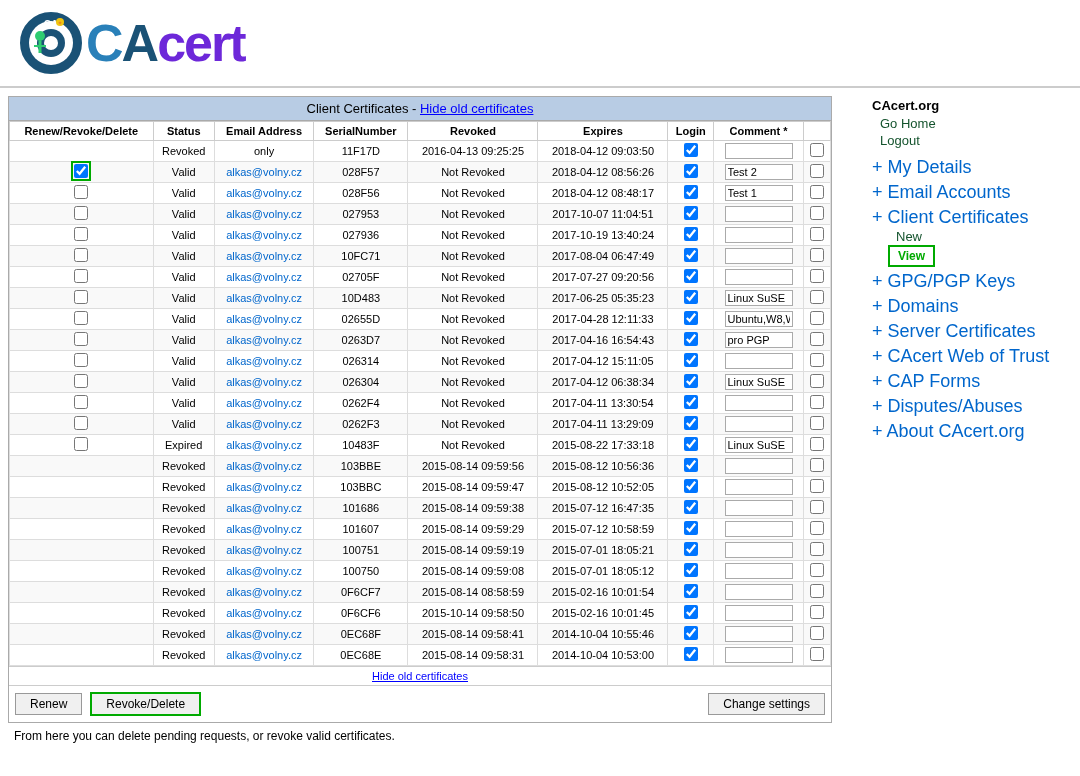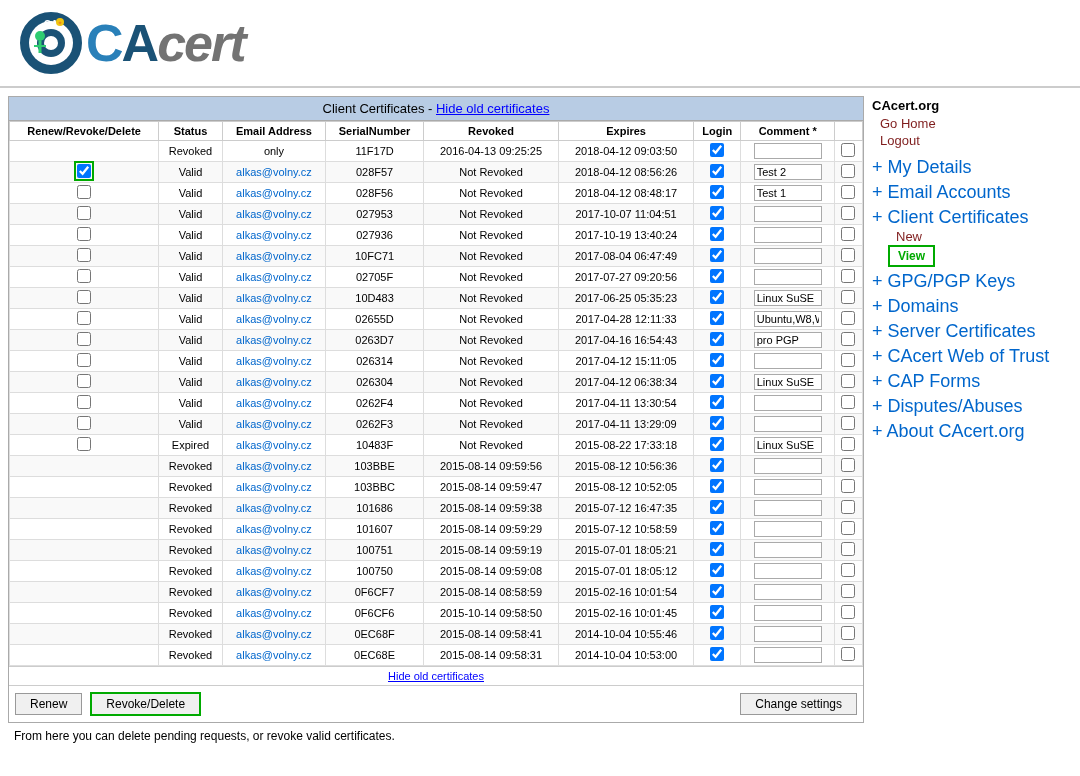--- a/index.html
+++ b/index.html
@@ -5,21 +5,21 @@
     * { box-sizing: border-box; margin: 0; padding: 0; }
     body { font-family: Arial, sans-serif; font-size: 12px; background: #fff; color: #000; }
 
     
     #header { padding: 8px 16px; border-bottom: 2px solid #ccc; background: #fff; }
     #logo-area { display: flex; align-items: center; }
 
     
     #main-layout { display: flex; padding: 8px; gap: 8px; justify-content: center; }
     #content-area { flex: 1; min-width: 0; }
-    #sidebar { width: 200px; flex-shrink: 0; }
+    #sidebar { width: 200px; flex-shrink: 0; margin-left: 32px; }
 
     
     .table-container { border: 1px solid #aaa; }
     .table-title { background: #b8cce4; text-align: center; padding: 4px; font-size: 13px; border-bottom: 1px solid #aaa; }
     .table-title a { color: #00f; text-decoration: underline; cursor: pointer; }
     
     table { width: 100%; border-collapse: collapse; font-size: 11px; }
     th { background: #fff; padding: 3px 4px; border: 1px solid #ccc; text-align: center; font-weight: bold; font-size: 11px; }
     td { padding: 2px 4px; border: 1px solid #ddd; text-align: center; }
     tr:nth-child(even) { background: #f9f9f9; }
@@ -43,21 +43,21 @@
     
     .hide-old-link { text-align: center; padding: 3px; border-top: 1px solid #ccc; font-size: 11px; }
     .hide-old-link a { color: #00f; text-decoration: underline; cursor: pointer; }
 
     
     .bottom-text { padding: 6px; font-size: 12px; }
 
     
     .sidebar-section { margin-bottom: 4px; }
     .sidebar-title { font-size: 13px; font-weight: bold; color: #000; padding: 2px 0; }
-    .sidebar-link { color: #7f1d1d; text-decoration: none; display: block; padding: 1px 8px; font-size: 13px; cursor: pointer; }
+    .sidebar-link { color: #14532d; text-decoration: none; display: block; padding: 1px 8px; font-size: 13px; cursor: pointer; }
     .sidebar-sub { padding-left: 16px; }
     .sidebar-plus { font-size: 18px; cursor: pointer; }
     .sidebar-plus a { color: #0066cc; text-decoration: none; }
     
     .view-btn { background: #fff; border: 2px solid #00aa00; padding: 2px 8px; font-size: 12px; cursor: pointer; color: #00aa00; font-weight: bold; }
 
     
     .logo-circle-svg { display: inline-block; vertical-align: middle; margin-right: 0; }
 
     .table-header-row th { white-space: nowrap; }
@@ -76,21 +76,21 @@
       <text x="35" y="20" text-anchor="middle" font-size="10" fill="white" font-weight="bold">CA</text>
 
       <circle cx="24" cy="28" r="5" fill="#2ecc71"></circle>
       <line x1="24" y1="33" x2="24" y2="45" stroke="#2ecc71" stroke-width="3"></line>
       <line x1="18" y1="38" x2="30" y2="38" stroke="#2ecc71" stroke-width="2"></line>
 
       <circle cx="44" cy="14" r="4" fill="#f1c40f"></circle>
       <text x="44" y="17" text-anchor="middle" font-size="6" fill="#e67e22">✦</text>
     </svg>
     <span style="font-size:52px; font-weight:bold; color:#1a5276; font-family:Arial,sans-serif; letter-spacing:-2px;">
-      <span style="color:#2980b9;">C</span><span style="color:#1a5276;">A</span><span style="color:#737373;font-style:italic;">cert</span>
+      <span style="color:#2980b9;">C</span><span style="color:#1a5276;">A</span><span style="color:#6d28d9;">cert</span>
     </span>
   </div>
 </div>
 
 <div id="main-layout">
 
   <div id="content-area">
     <div class="table-container">
       <div class="table-title">
         <span>Client Certificates - </span><a>Hide old certificates</a>

